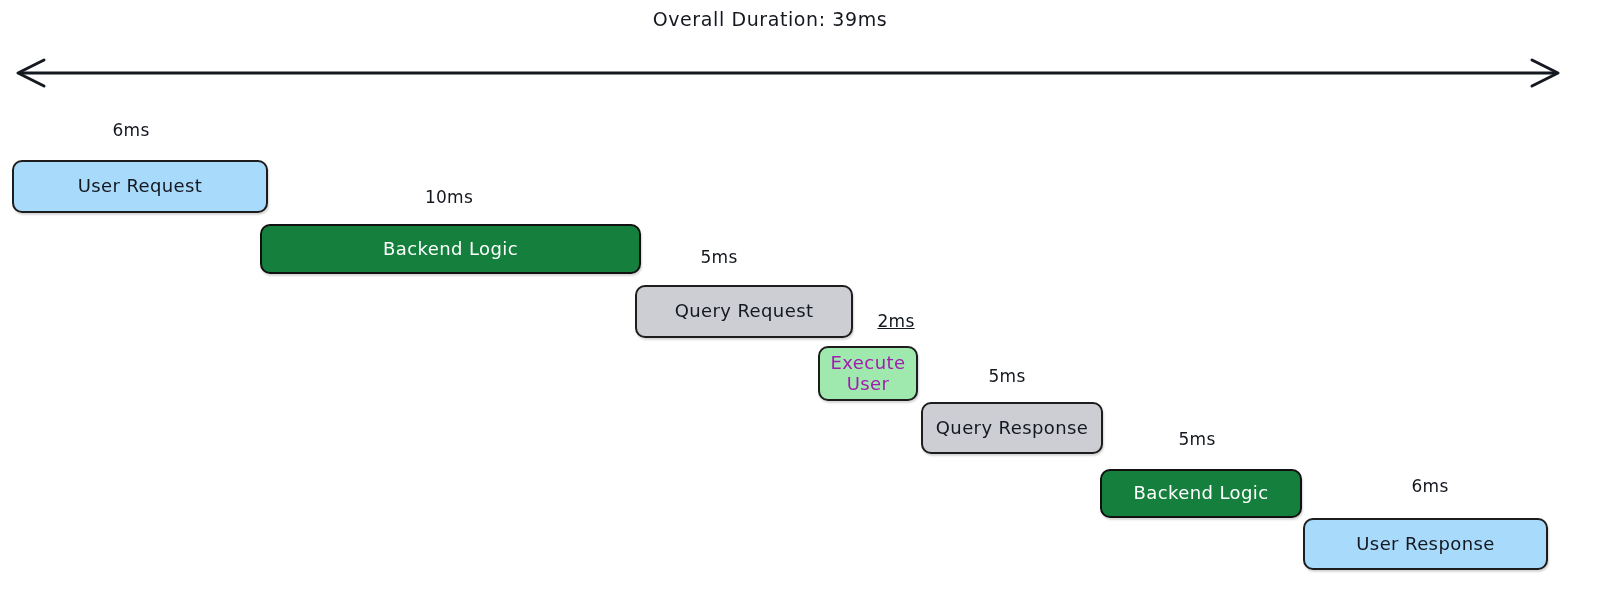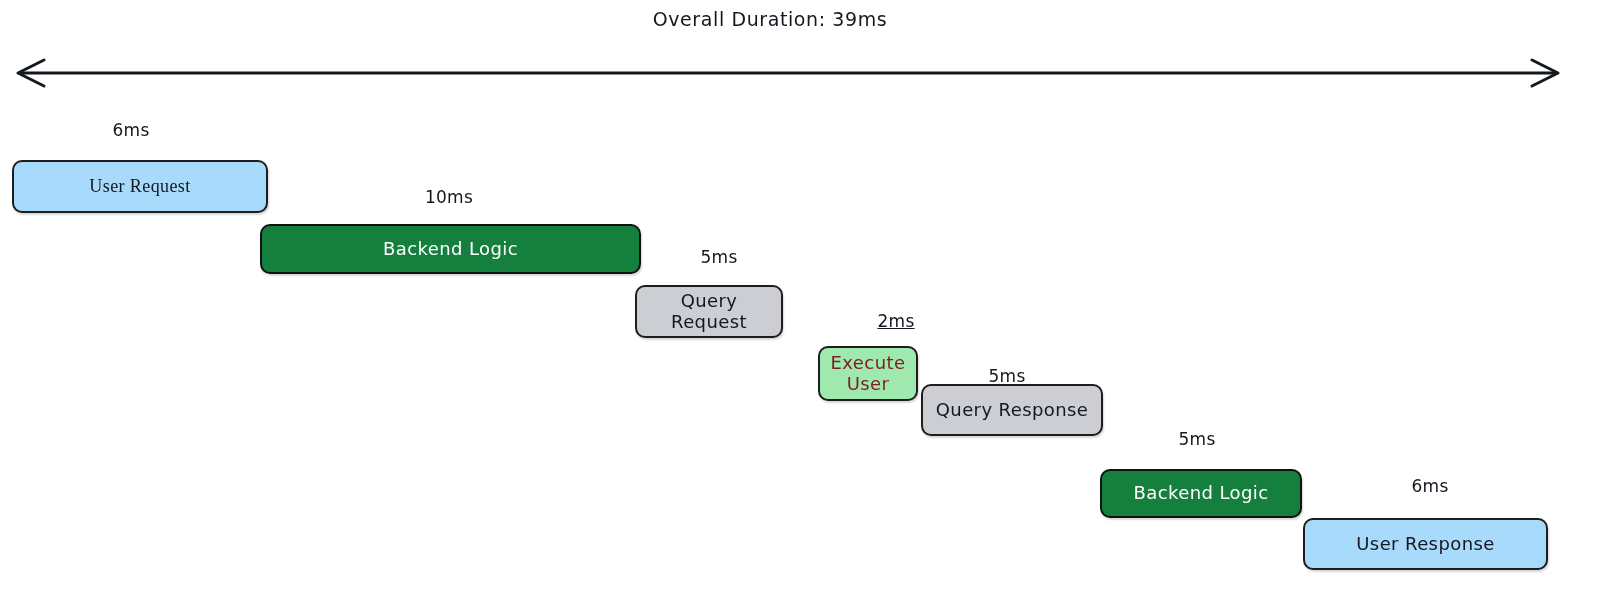--- a/index.html
+++ b/index.html
@@ -65,57 +65,57 @@
     justify-content: center;
     font-size: 18px;
     letter-spacing: 0.4px;
     line-height: 1.12;
     text-align: center;
     box-shadow: 1px 2px 2px rgba(0,0,0,0.16);
   }
   .bar.blue  { background: #a8dafc; color: #14181f; }
   .bar.dark  { background: #15803d; color: #ffffff; border-color: #111111; }
   .bar.gray  { background: #ccced3; color: #14181f; }
-  .bar.green { background: #9fe8ae; color: #7f1d1d; }
+  .bar.green { background: #9fe8ae; color: #a21caf; }
   .bar .lbl { display: block; padding: 0 6px; }
 </style>
 </head>
 <body>
 
 <div id="canvas">
 
   <div class="title">Overall Duration: 39ms</div>
 
   <svg class="axis" viewBox="0 0 1575 44" width="1575" height="44" xmlns="http://www.w3.org/2000/svg">
     <g stroke="#14181f" stroke-width="3" fill="none" stroke-linecap="round" stroke-linejoin="round">
       <line x1="20" y1="21" x2="1556" y2="21"></line>
       <polyline points="44,8 18,21 44,34"></polyline>
       <polyline points="1532,8 1558,21 1532,34"></polyline>
     </g>
   </svg>
 
   <div id="stage-layer">
       <div class="dur" style="left: 131px; top: 120px;">6ms</div>
-      <div class="bar blue" style="left: 12px; top: 160px; width: 256px; height: 53px; font-family: Liberation Serif, serif;">
+      <div class="bar blue" style="left: 12px; top: 160px; width: 256px; height: 53px;">
         <span class="lbl">User Request</span>
       </div>
       <div class="dur" style="left: 449px; top: 187px;">10ms</div>
       <div class="bar dark" style="left: 260px; top: 224px; width: 381px; height: 50px;">
         <span class="lbl">Backend Logic</span>
       </div>
       <div class="dur" style="left: 719px; top: 247px;">5ms</div>
-      <div class="bar gray" style="left: 635px; top: 285px; width: 148px; height: 53px;">
+      <div class="bar gray" style="left: 635px; top: 285px; width: 218px; height: 53px;">
         <span class="lbl">Query Request</span>
       </div>
       <div class="dur" style="left: 896px; top: 311px; text-decoration: underline;">2ms</div>
       <div class="bar green" style="left: 818px; top: 346px; width: 100px; height: 55px;">
         <span class="lbl"><span>Execute</span><br><span>User</span></span>
       </div>
       <div class="dur" style="left: 1007px; top: 366px;">5ms</div>
-      <div class="bar gray" style="left: 921px; top: 384px; width: 182px; height: 52px;">
+      <div class="bar gray" style="left: 921px; top: 402px; width: 182px; height: 52px;">
         <span class="lbl">Query Response</span>
       </div>
       <div class="dur" style="left: 1197px; top: 429px;">5ms</div>
       <div class="bar dark" style="left: 1100px; top: 469px; width: 202px; height: 49px;">
         <span class="lbl">Backend Logic</span>
       </div>
       <div class="dur" style="left: 1430px; top: 476px;">6ms</div>
       <div class="bar blue" style="left: 1303px; top: 518px; width: 245px; height: 52px;">
         <span class="lbl">User Response</span>
       </div>

